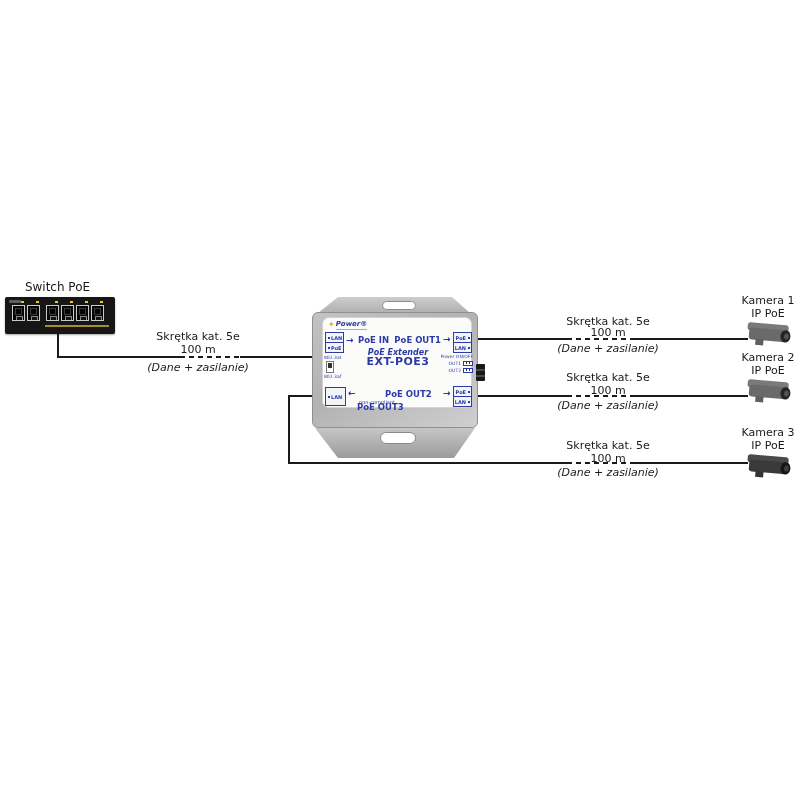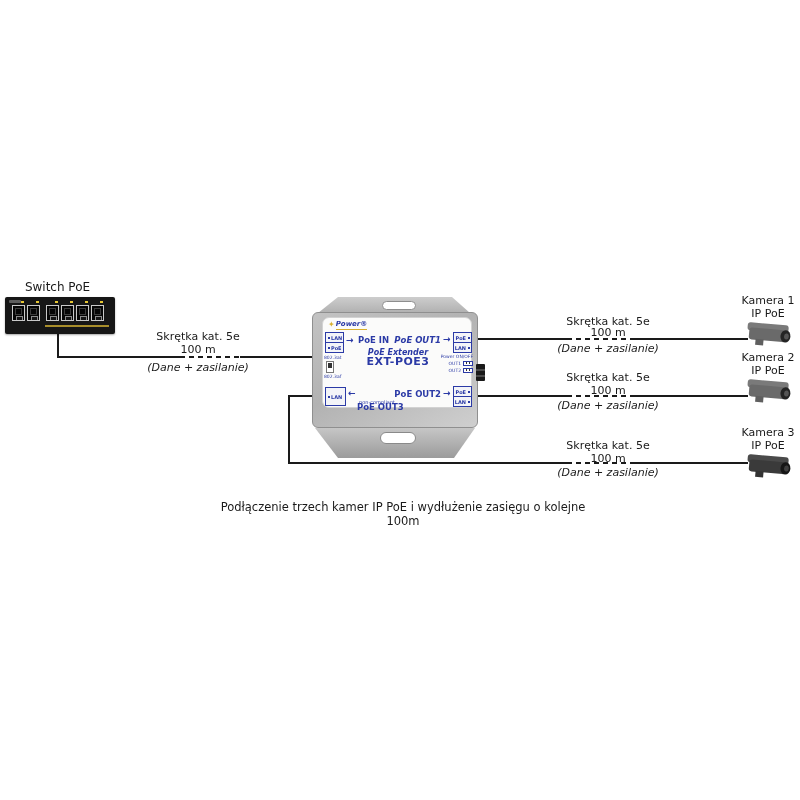--- a/index.html
+++ b/index.html
@@ -213,21 +213,21 @@
         </div>
         <div class="pr">
           <span>OUT2</span>
           <div class="dipbox">
               <i></i>
               <i></i>
             </div>
         </div>
       </div>
 
-      <div class="portlbl" style="left:62px;top:18px;width:56px;text-align:right;font-style:italic;">PoE OUT1</div>
+      <div class="portlbl" style="left:62px;top:18px;width:56px;text-align:right;">PoE OUT1</div>
       <div class="arrow" style="left:120px;top:17px;">→</div>
       <div class="pbox" style="left:130px;top:14px;width:19px;height:21px;">
         <div class="prow dotright">
             <span>PoE</span>
             <span class="pdot"></span>
           </div>
         <div class="prow dotright">
             <span>LAN</span>
             <span class="pdot"></span>
           </div>
@@ -236,21 +236,21 @@
       <div class="pbox" style="left:2px;top:69px;width:21px;height:19px;">
         <div class="prow">
             <span class="pdot"></span>
             <span>LAN</span>
           </div>
       </div>
       <div class="arrow" style="left:25px;top:71px;">←</div>
       <div class="portlbl" style="left:34px;top:85px;">PoE OUT3</div>
       <div class="ncomp" style="left:36px;top:82px;">non-compliant</div>
 
-      <div class="portlbl" style="left:62px;top:72px;width:56px;text-align:right;">PoE OUT2</div>
+      <div class="portlbl" style="left:62px;top:72px;width:56px;text-align:left;">PoE OUT2</div>
       <div class="arrow" style="left:120px;top:71px;">→</div>
       <div class="pbox" style="left:130px;top:68px;width:19px;height:21px;">
         <div class="prow dotright">
             <span>PoE</span>
             <span class="pdot"></span>
           </div>
         <div class="prow dotright">
             <span>LAN</span>
             <span class="pdot"></span>
           </div>
@@ -294,15 +294,14 @@
       <g transform="rotate(5 24 14)">
         <rect x="1" y="3" width="41" height="8" rx="3" fill="#4a4a4a"></rect>
         <rect x="3" y="8" width="37" height="12" rx="3" fill="#3a3a3a"></rect>
         <ellipse cx="39.5" cy="14" rx="5" ry="6.2" fill="#161616"></ellipse>
         <ellipse cx="40.5" cy="14" rx="2.4" ry="3" fill="#3f3f3f"></ellipse>
         <rect x="10" y="19" width="8" height="6" fill="#333"></rect>
       </g>
     </svg>
   </div>
 
-  <div class="caption">Podłączenie trzech kamer IP PoE i wydłużenie zasięgu o kolejne 100m</div>
 
 </div>
 
 </body></html>

